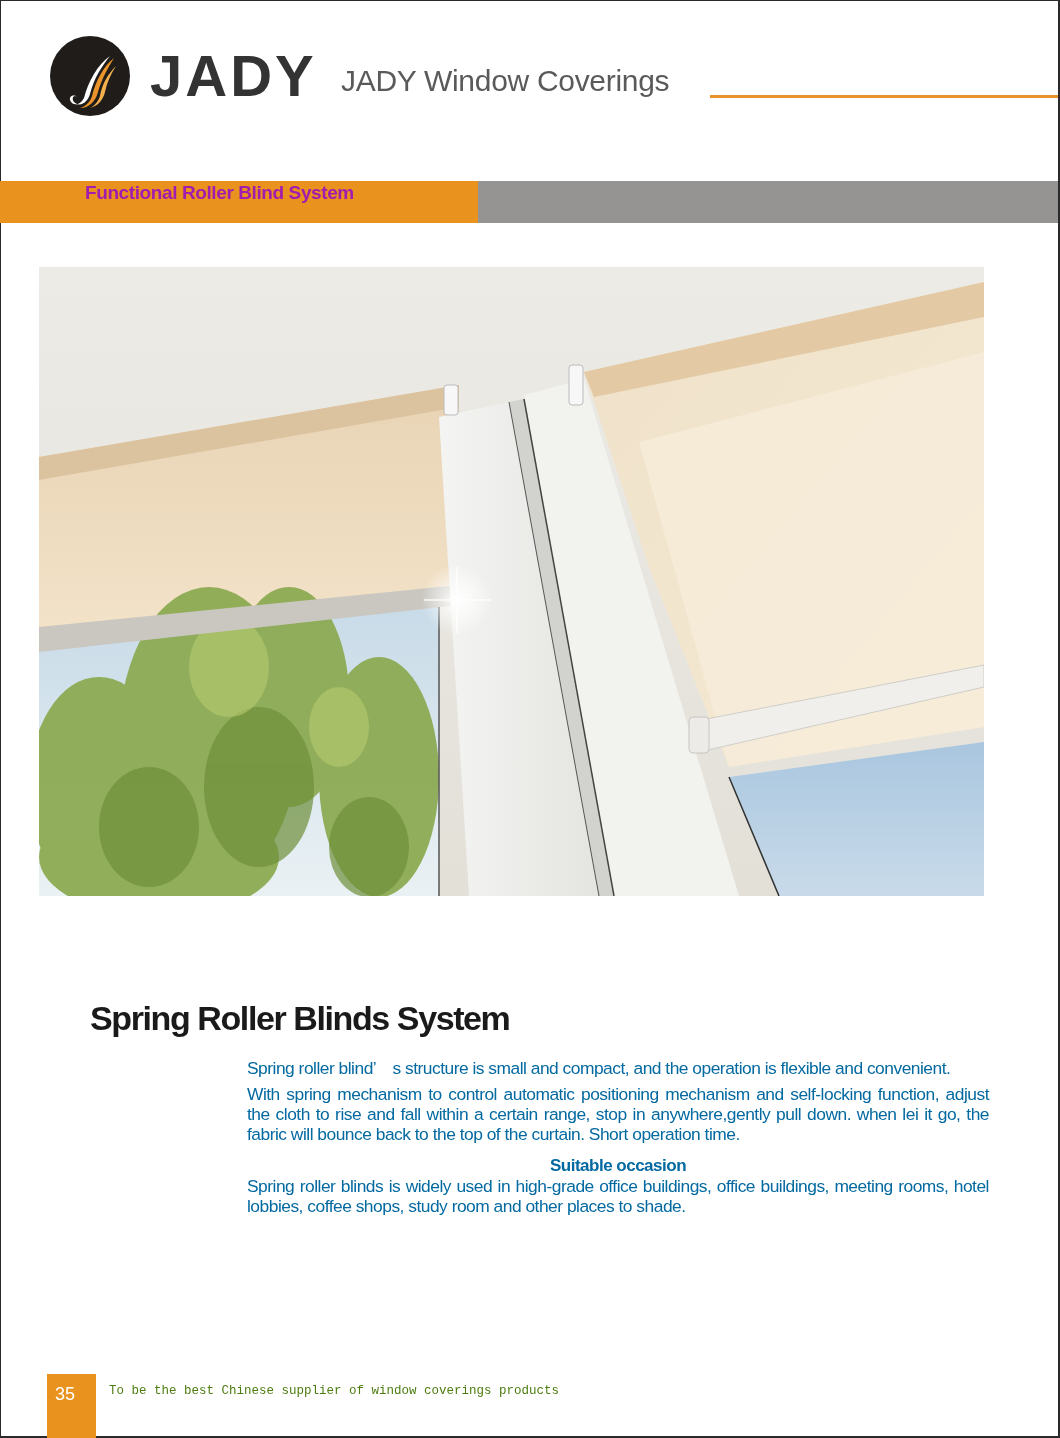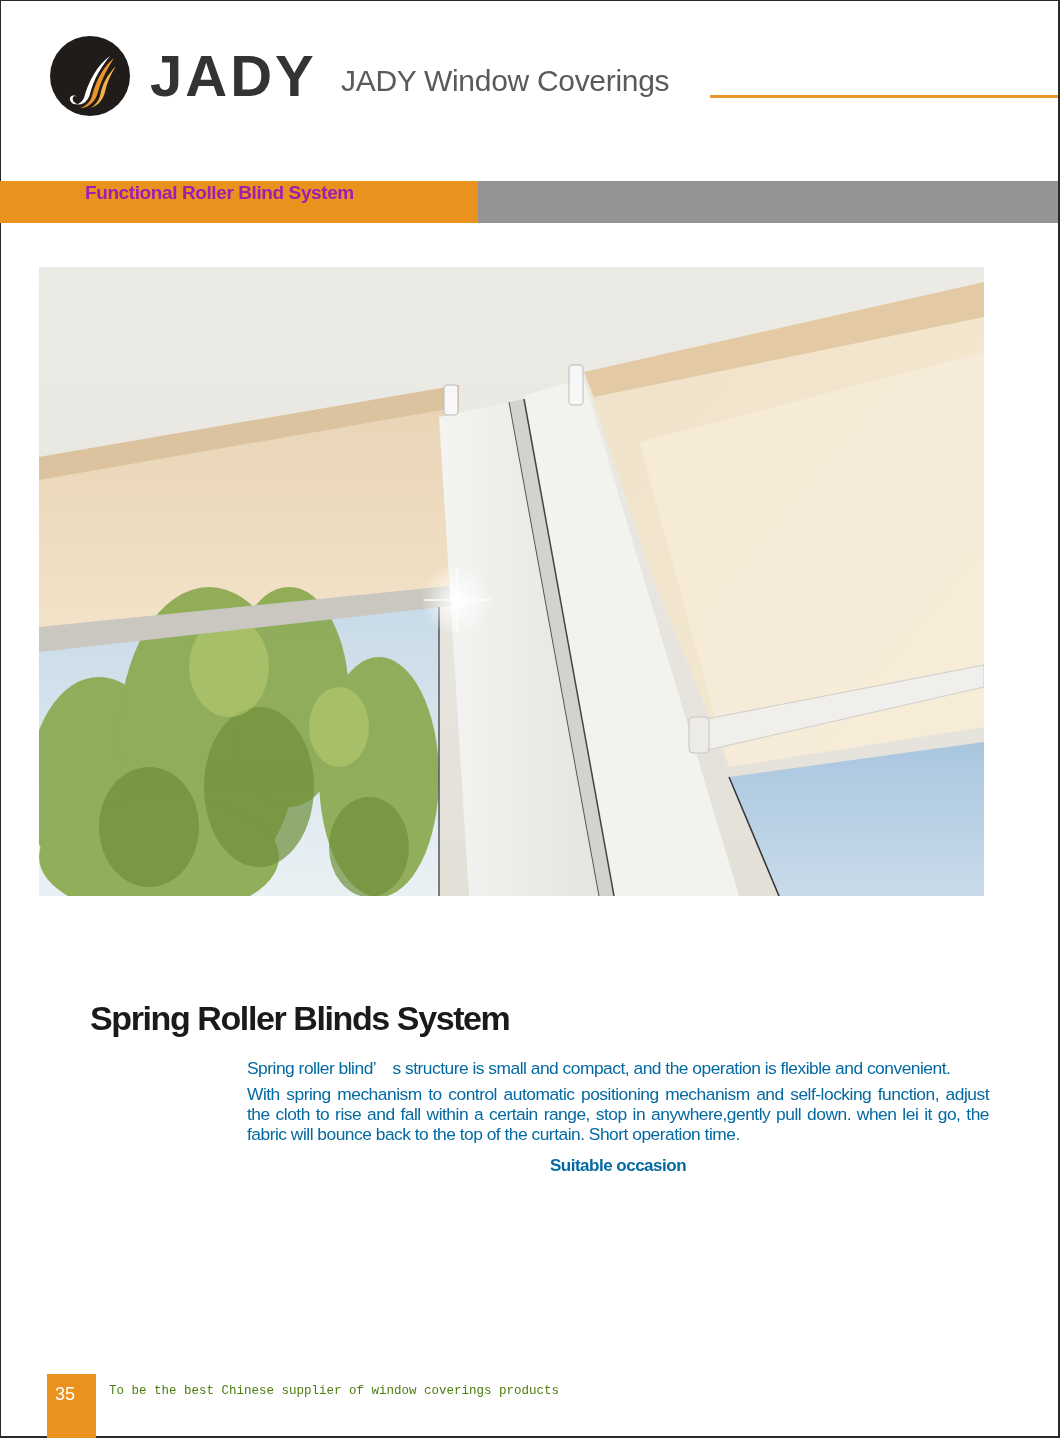--- a/index.html
+++ b/index.html
@@ -141,17 +141,18 @@
     <line x1="385" y1="333" x2="452" y2="333" stroke="#ffffff" stroke-width="1.5" opacity="0.9"></line>
     <line x1="418" y1="300" x2="418" y2="366" stroke="#ffffff" stroke-width="1.5" opacity="0.9"></line>
   </svg>
 </div>
 
 <div class="article-title">Spring Roller Blinds System</div>
 <div class="article-body">
   <p class="para single">Spring roller blind’　s structure is small and compact, and the operation is flexible and convenient.</p>
   <p class="para last-left">With spring mechanism to control automatic positioning mechanism and self-locking function, adjust the cloth to rise and fall within a certain range, stop in anywhere,gently pull down. when lei it go, the fabric will bounce back to the top of the curtain. Short operation time.</p>
   <p class="sub-heading">Suitable occasion</p>
+  <p class="para last-left para-tight">Spring roller blinds is widely used in high-grade office buildings, office buildings, meeting rooms, hotel lobbies, coffee shops, study room and other places to shade.</p>
 </div>
 
 <div class="page-number-box"></div>
 <div class="page-number">35</div>
 <div class="footer-tagline">To be the best Chinese supplier of window coverings products</div>
 
 </body></html>

